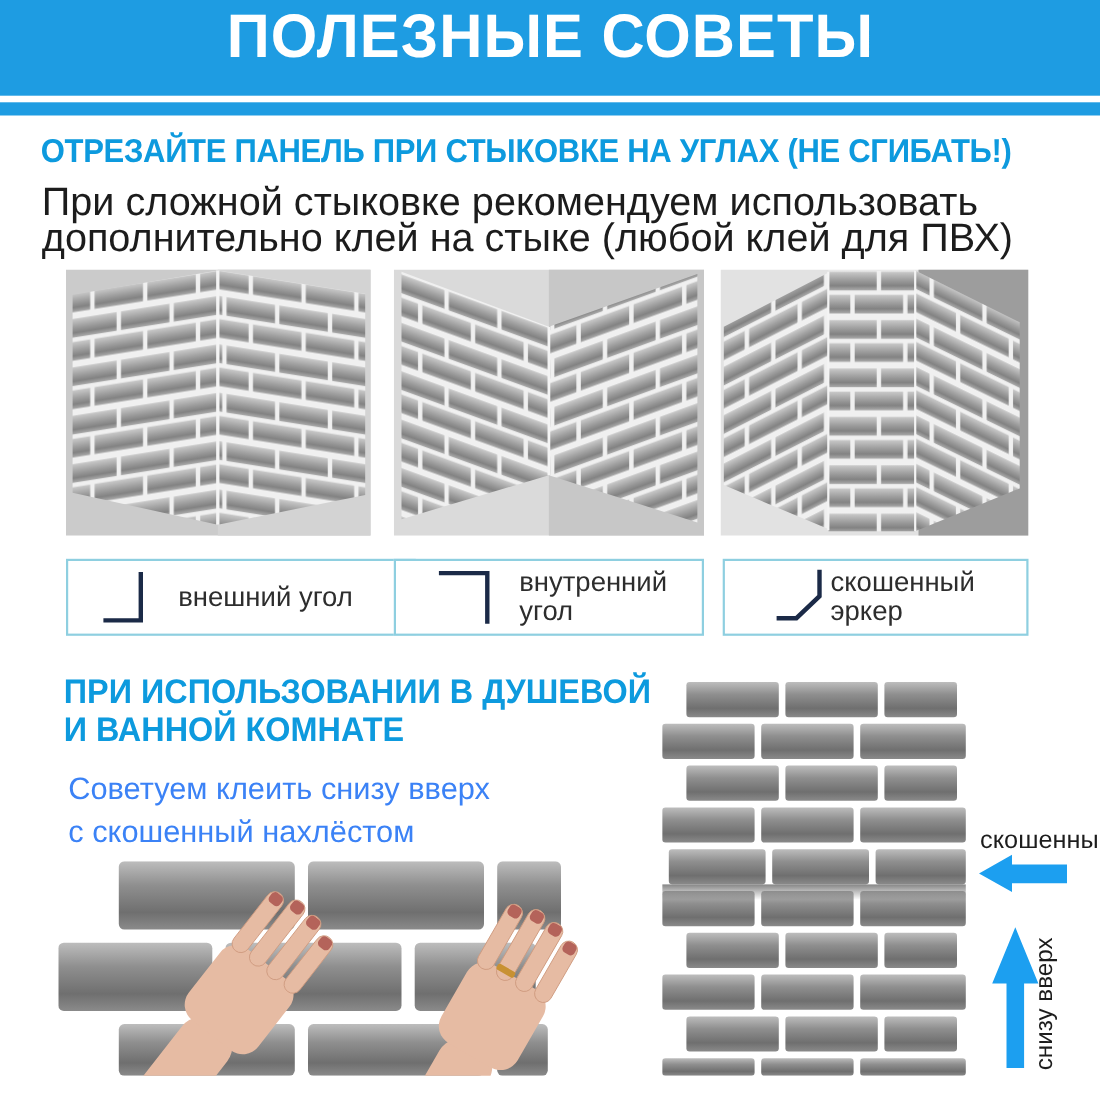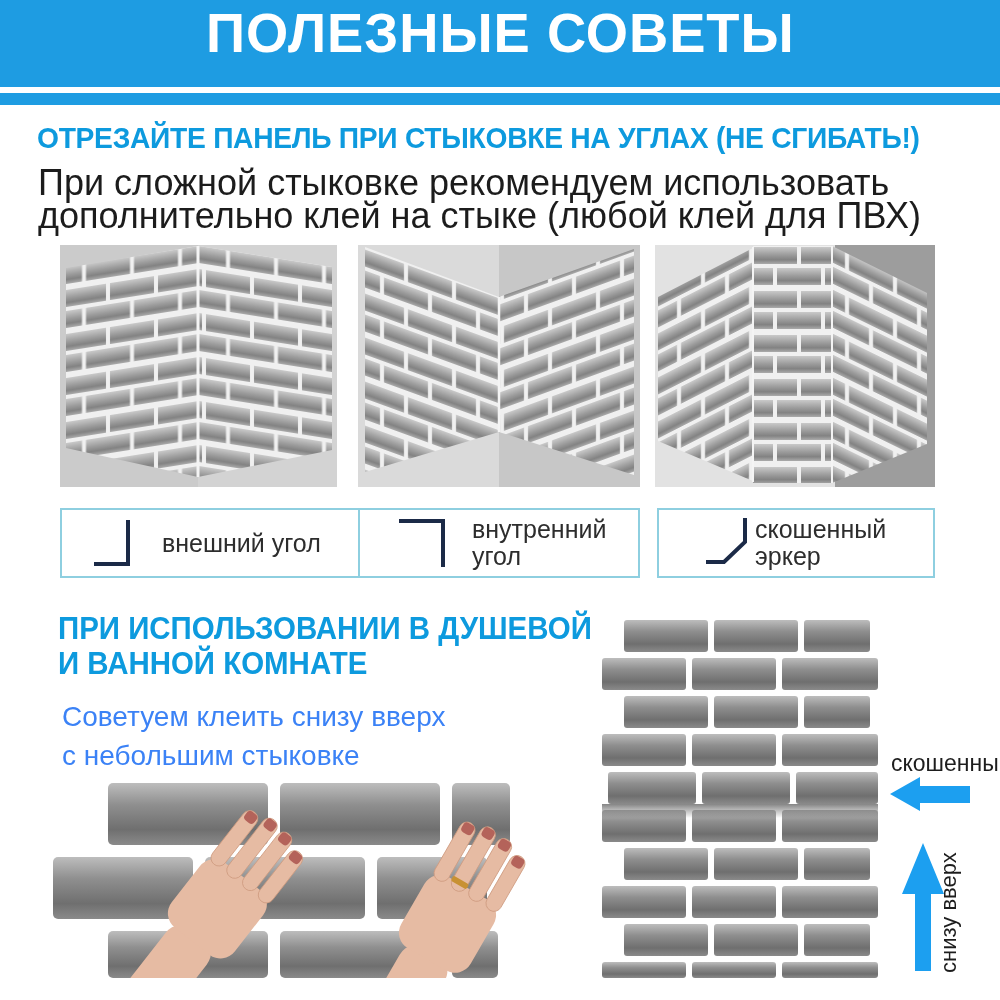--- a/index.html
+++ b/index.html
@@ -171,21 +171,21 @@
       <div>эркер</div>
     </div>
   </div>
 
   <div class="abs h2">
     <div>ПРИ ИСПОЛЬЗОВАНИИ В ДУШЕВОЙ</div>
     <div>И ВАННОЙ КОМНАТЕ</div>
   </div>
   <div class="abs p2">
     <div>Советуем клеить снизу вверх</div>
-    <div>с небольшим стыковке</div>
+    <div>с скошенный нахлёстом</div>
   </div>
 
   <div class="abs hands-photo">
     <svg width="510" height="195" viewBox="0 0 510 195">
 
       <g>
         <rect x="55" y="0" width="160" height="62" rx="5" fill="url(#gb2)"></rect>
         <rect x="227" y="0" width="160" height="62" rx="5" fill="url(#gb2)"></rect>
         <rect x="399" y="0" width="58" height="62" rx="5" fill="url(#gb2)"></rect>
         <rect x="0" y="74" width="140" height="62" rx="5" fill="url(#gb2)"></rect>

